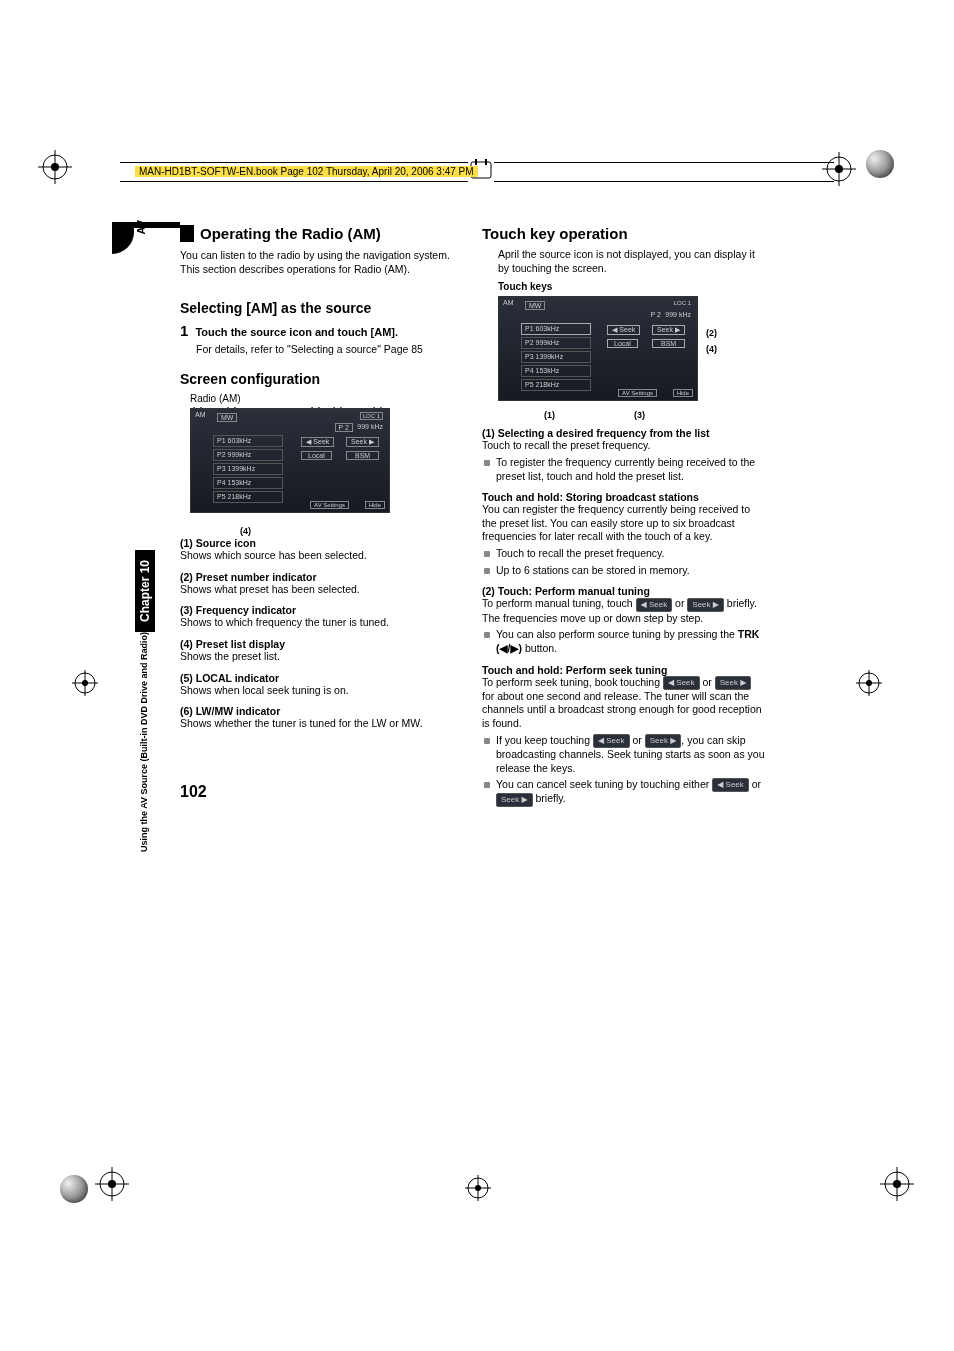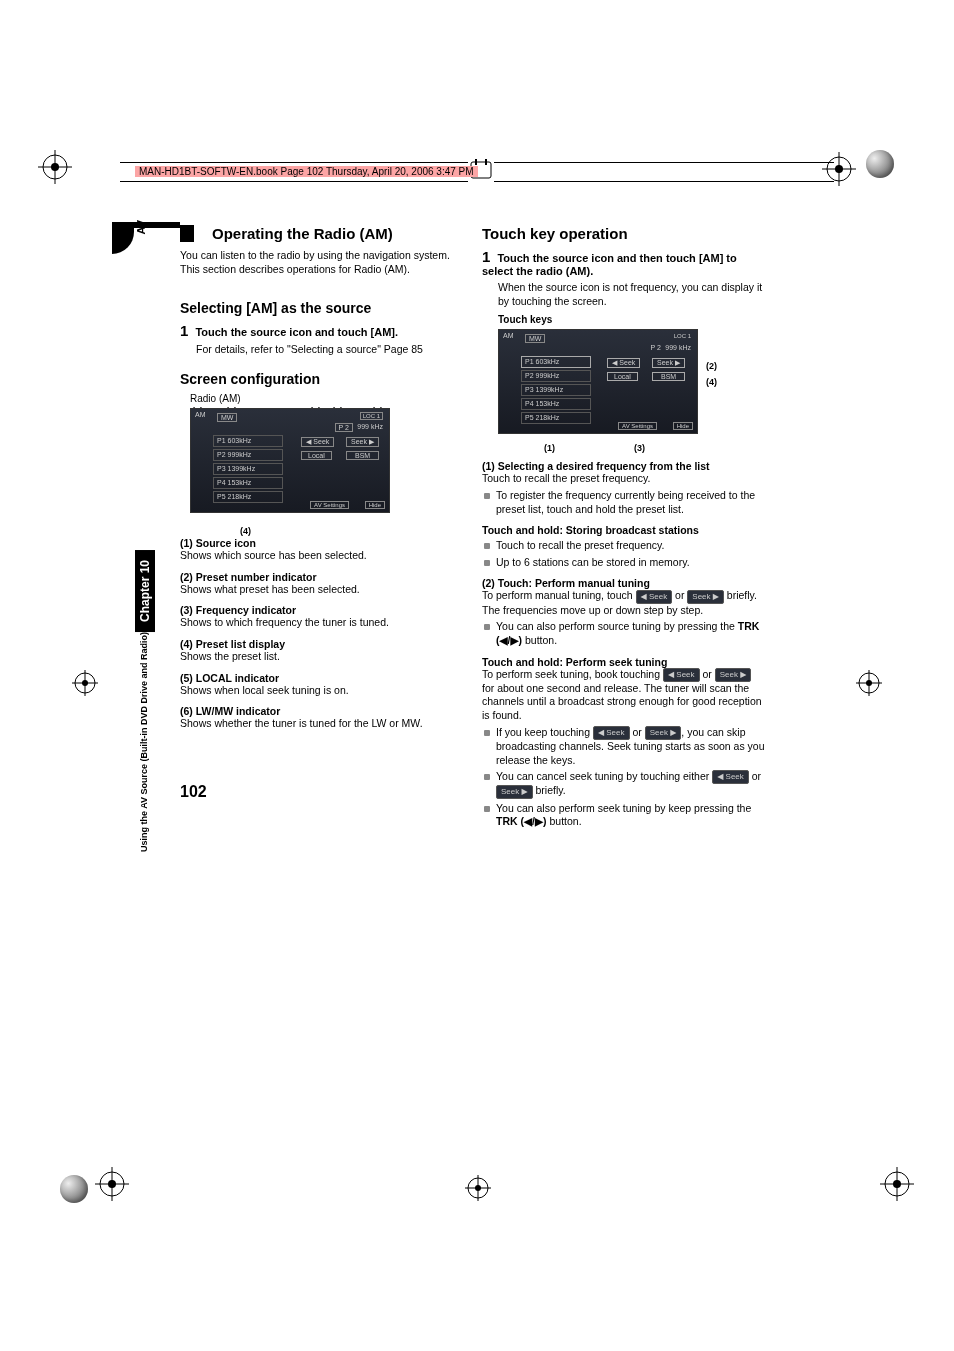--- a/index.html
+++ b/index.html
@@ -15,35 +15,35 @@
   .reg.bl { bottom: 150px; left: 95px; }
 
   
   .side-reg { position: absolute; width: 26px; height: 26px; }
   .side-reg.left { left: 72px; top: 670px; }
   .side-reg.right { right: 72px; top: 670px; }
   .side-reg.bottom { left: 465px; bottom: 150px; }
 
   
   .header-line { position: absolute; top: 162px; left: 120px; right: 120px; height: 20px; border-top: 1px solid #000; border-bottom: 1px solid #000; }
-  .header-text { position: absolute; top: 166px; left: 135px; font-size: 10px; background: #fca5a5; padding: 0 4px; }
+  .header-text { position: absolute; top: 166px; left: 135px; font-size: 10px; background: #fde047; padding: 0 4px; }
   .header-gap-icon { position: absolute; top: 156px; left: 468px; width: 26px; height: 26px; background: #fff; }
 
   
   .sphere { position: absolute; width: 28px; height: 28px; border-radius: 50%; background: radial-gradient(circle at 30% 30%, #eee, #888 60%, #555); box-shadow: inset -2px -2px 4px rgba(0,0,0,.3); }
   .sphere.tr { top: 150px; right: 60px; }
   .sphere.bl { bottom: 148px; left: 60px; }
 
   
   .content { position: absolute; top: 225px; left: 180px; width: 585px; height: 920px; }
   .col { position: absolute; top: 0; width: 283px; }
   .col.left { left: 0; }
   .col.right { right: 0; }
 
-  h2.section-title { font-size: 15px; font-weight: bold; margin-bottom: 6px; border-left: 14px solid #000; padding-left: 18px; line-height: 17px; }
+  h2.section-title { font-size: 15px; font-weight: bold; margin-bottom: 6px; border-left: 14px solid #000; padding-left: 6px; line-height: 17px; }
   .body-text { font-size: 10.5px; line-height: 1.35; margin-bottom: 24px; }
   h3.subhead { font-size: 14px; font-weight: bold; margin: 14px 0 6px; }
   .step { font-size: 11px; margin-bottom: 4px; }
   .step .num { font-size: 15px; font-weight: bold; margin-right: 4px; }
   .step .bold { font-weight: bold; }
   .indent { margin-left: 16px; font-size: 10.5px; line-height: 1.3; }
   .caption-bold { font-size: 10.5px; font-weight: bold; margin-top: 8px; }
   .caption-sub { font-size: 10px; font-weight: normal; margin: 6px 0 2px; }
   .small { font-size: 10.5px; line-height: 1.3; }
   .bullet { font-size: 10.5px; line-height: 1.3; margin: 3px 0 3px 14px; position: relative; }
@@ -212,25 +212,21 @@
       <p class="small">Shows when local seek tuning is on.</p>
       <p class="caption-bold">(6) LW/MW indicator</p>
       <p class="small">Shows whether the tuner is tuned for the LW or MW.</p>
 
       <div class="pagenum">102</div>
     </div>
 
     <div class="col right">
       <h3 class="subhead" style="font-size:15px;margin-top:0">Touch key operation</h3>
 
-      <div class="step">
-        <span class="num">1</span>
-        <span class="bold">Touch the source icon and then touch [AM] to select the radio (AM).</span>
-      </div>
-      <p class="indent">When the source icon is not frequency, you can display it by touching the screen.</p>
+      <p class="indent">April the source icon is not displayed, you can display it by touching the screen.</p>
 
       <p class="touch-keys-label" style="margin-left:16px">Touch keys</p>
 
       <div class="fig-wrap" style="margin-left:6px">
         <div class="screenshot">
           <div style="position:absolute;left:4px;top:2px;font-size:7px">AM</div>
           <div style="position:absolute;left:26px;top:4px;border:1px solid #888;padding:0 3px;font-size:7px">MW</div>
           <div style="position:absolute;right:36px;top:14px;font-size:7px">P 2</div>
           <div style="position:absolute;right:6px;top:14px;font-size:7px">999  kHz</div>
           <div style="position:absolute;right:6px;top:3px;font-size:6px">LOC 1</div>
@@ -250,20 +246,21 @@
         <span class="callout" style="left:218px;top:48px">(4)</span>
         <span class="callout" style="left:56px;top:114px">(1)</span>
         <span class="callout" style="left:146px;top:114px">(3)</span>
       </div>
 
       <p class="caption-bold" style="margin-top:26px">(1) Selecting a desired frequency from the list</p>
       <p class="small">Touch to recall the preset frequency.</p>
       <p class="bullet">To register the frequency currently being received to the preset list, touch and hold the preset list.</p>
 
       <p class="caption-bold">Touch and hold: Storing broadcast stations</p>
+      <p class="small">You can register the frequency currently being received to the preset list. You can easily store up to six broadcast frequencies for later recall with the touch of a key.</p>
       <p class="bullet">Touch to recall the preset frequency.</p>
       <p class="bullet">Up to 6 stations can be stored in memory.</p>
 
       <p class="caption-bold">(2) Touch: Perform manual tuning</p>
       <p class="small">
         <span>To perform manual tuning, touch </span><span class="seek-btn">◀  Seek</span><span> or </span><span class="seek-btn">Seek  ▶</span><span> briefly. The frequencies move up or down step by step.</span>
       </p>
       <p class="bullet">
         <span>You can also perform source tuning by pressing the </span><span class="trk">TRK (◀/▶)</span><span> button.</span>
       </p>
@@ -271,19 +268,16 @@
       <p class="caption-bold">Touch and hold: Perform seek tuning</p>
       <p class="small">
         <span>To perform seek tuning, book touching </span><span class="seek-btn">◀  Seek</span><span> or </span><span class="seek-btn">Seek  ▶</span><span> for about one second and release. The tuner will scan the channels until a broadcast strong enough for good reception is found.</span>
       </p>
       <p class="bullet">
         <span>If you keep touching </span><span class="seek-btn">◀  Seek</span><span> or </span><span class="seek-btn">Seek  ▶</span><span>, you can skip broadcasting channels. Seek tuning starts as soon as you release the keys.</span>
       </p>
       <p class="bullet">
         <span>You can cancel seek tuning by touching either </span><span class="seek-btn">◀  Seek</span><span> or </span><span class="seek-btn">Seek  ▶</span><span> briefly.</span>
       </p>
-      <p class="bullet">
-        <span>You can also perform seek tuning by keep pressing the </span><span class="trk">TRK (◀/▶)</span><span> button.</span>
-      </p>
     </div>
 
   </div>
 </div>
 
 </body></html>

